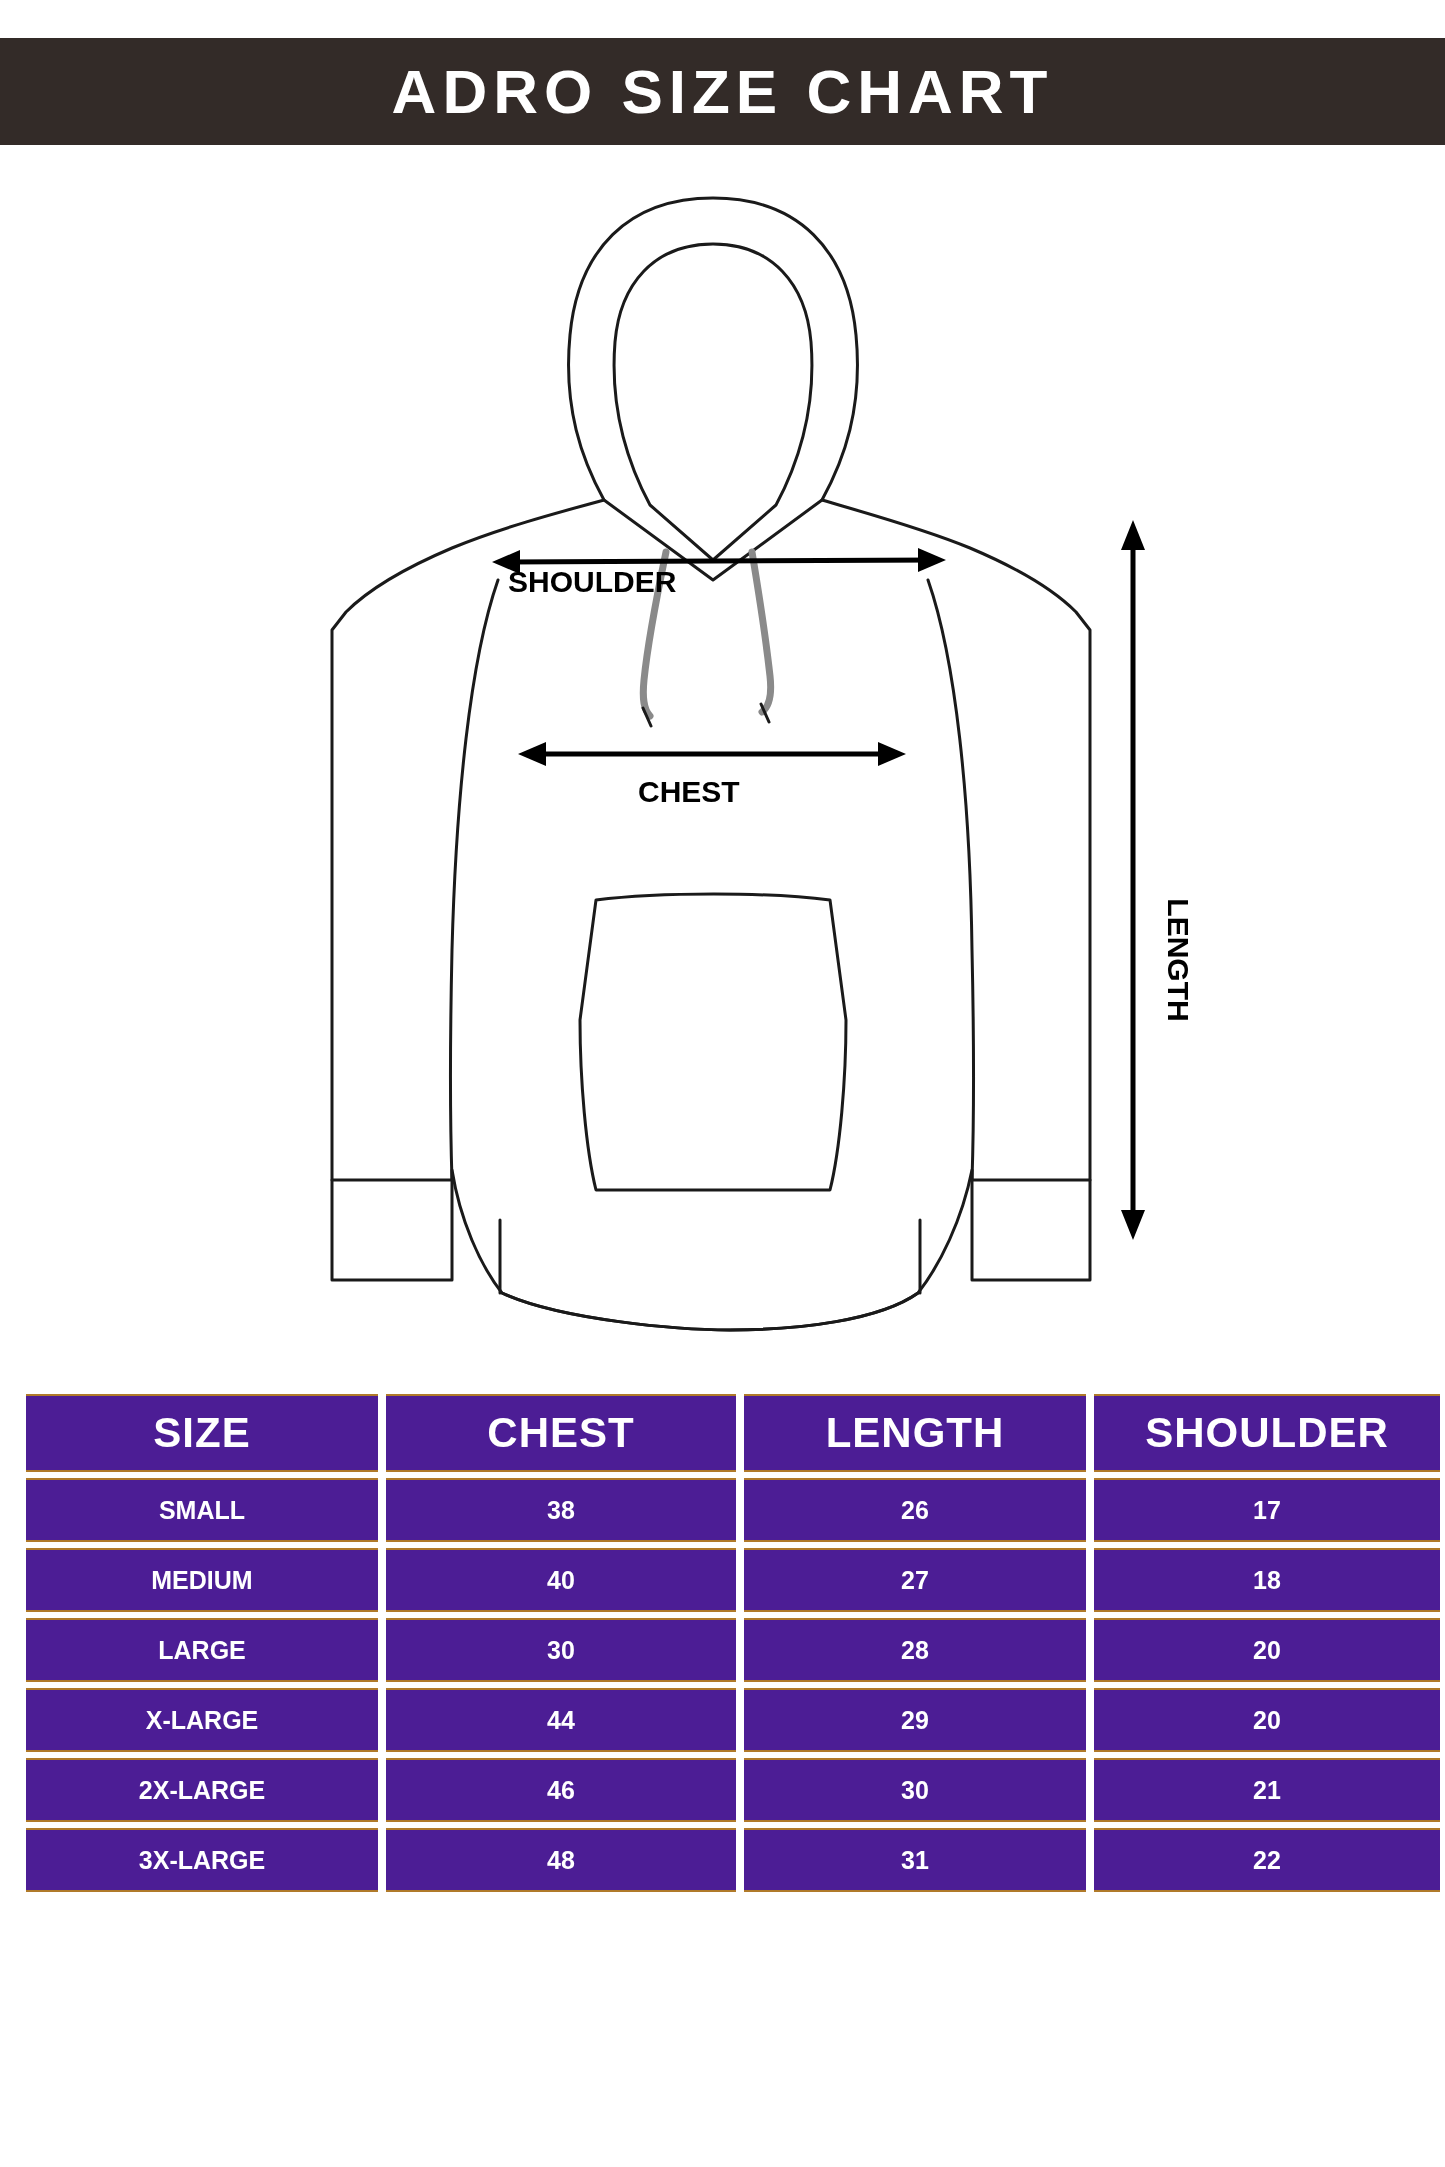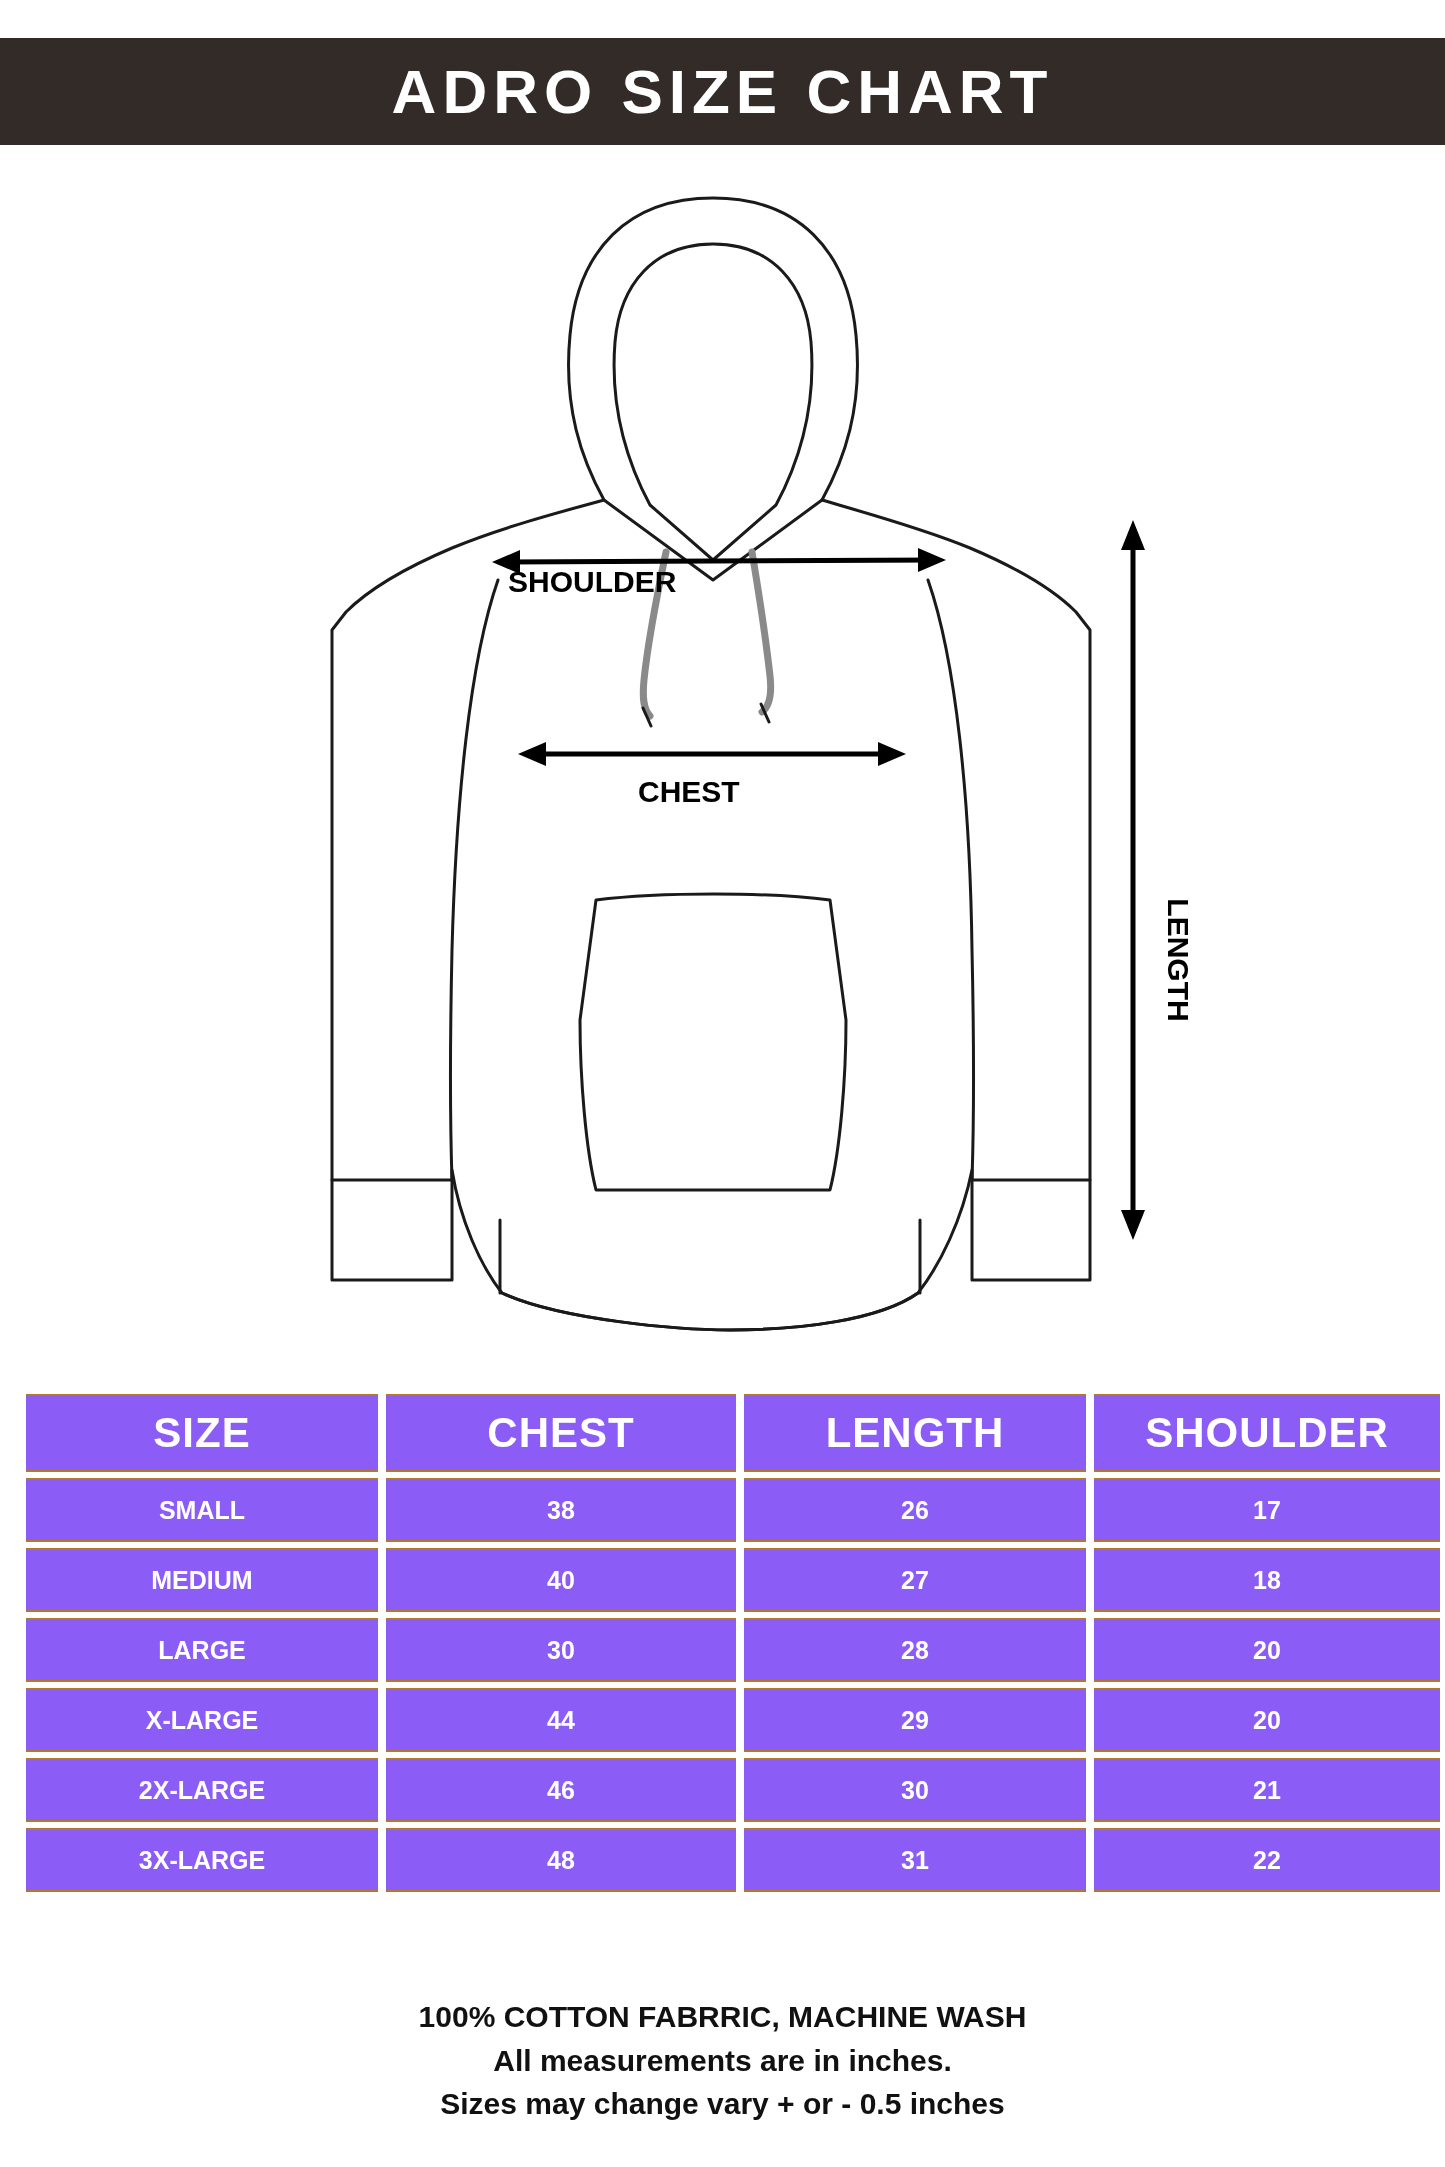--- a/index.html
+++ b/index.html
@@ -63,21 +63,21 @@
     top: 1388px;
     width: 1410px;
   }
   .size-table {
     border-collapse: separate;
     border-spacing: 8px 6px;
     width: 1410px;
     table-layout: fixed;
   }
   .size-table th, .size-table td {
-    background: #8b5cf6;
+    background: #4c1d95;
     color: #ffffff;
     text-align: center;
     font-weight: bold;
     font-family: "Liberation Sans", sans-serif;
     border-top: 2px solid #b07a2a;
     border-bottom: 2px solid #b07a2a;
   }
   .size-table th {
     font-size: 42px;
     height: 72px;
@@ -252,19 +252,14 @@
         <tr>
           <td>3X-LARGE</td>
           <td>48</td>
           <td>31</td>
           <td>22</td>
         </tr>
       </tbody>
     </table>
   </div>
 
-  <div class="notes">
-    <div>100% COTTON FABRRIC, MACHINE WASH</div>
-    <div>All measurements are in inches.</div>
-    <div>Sizes may change vary + or - 0.5 inches</div>
-  </div>
 
 </div>
 
 </body></html>

